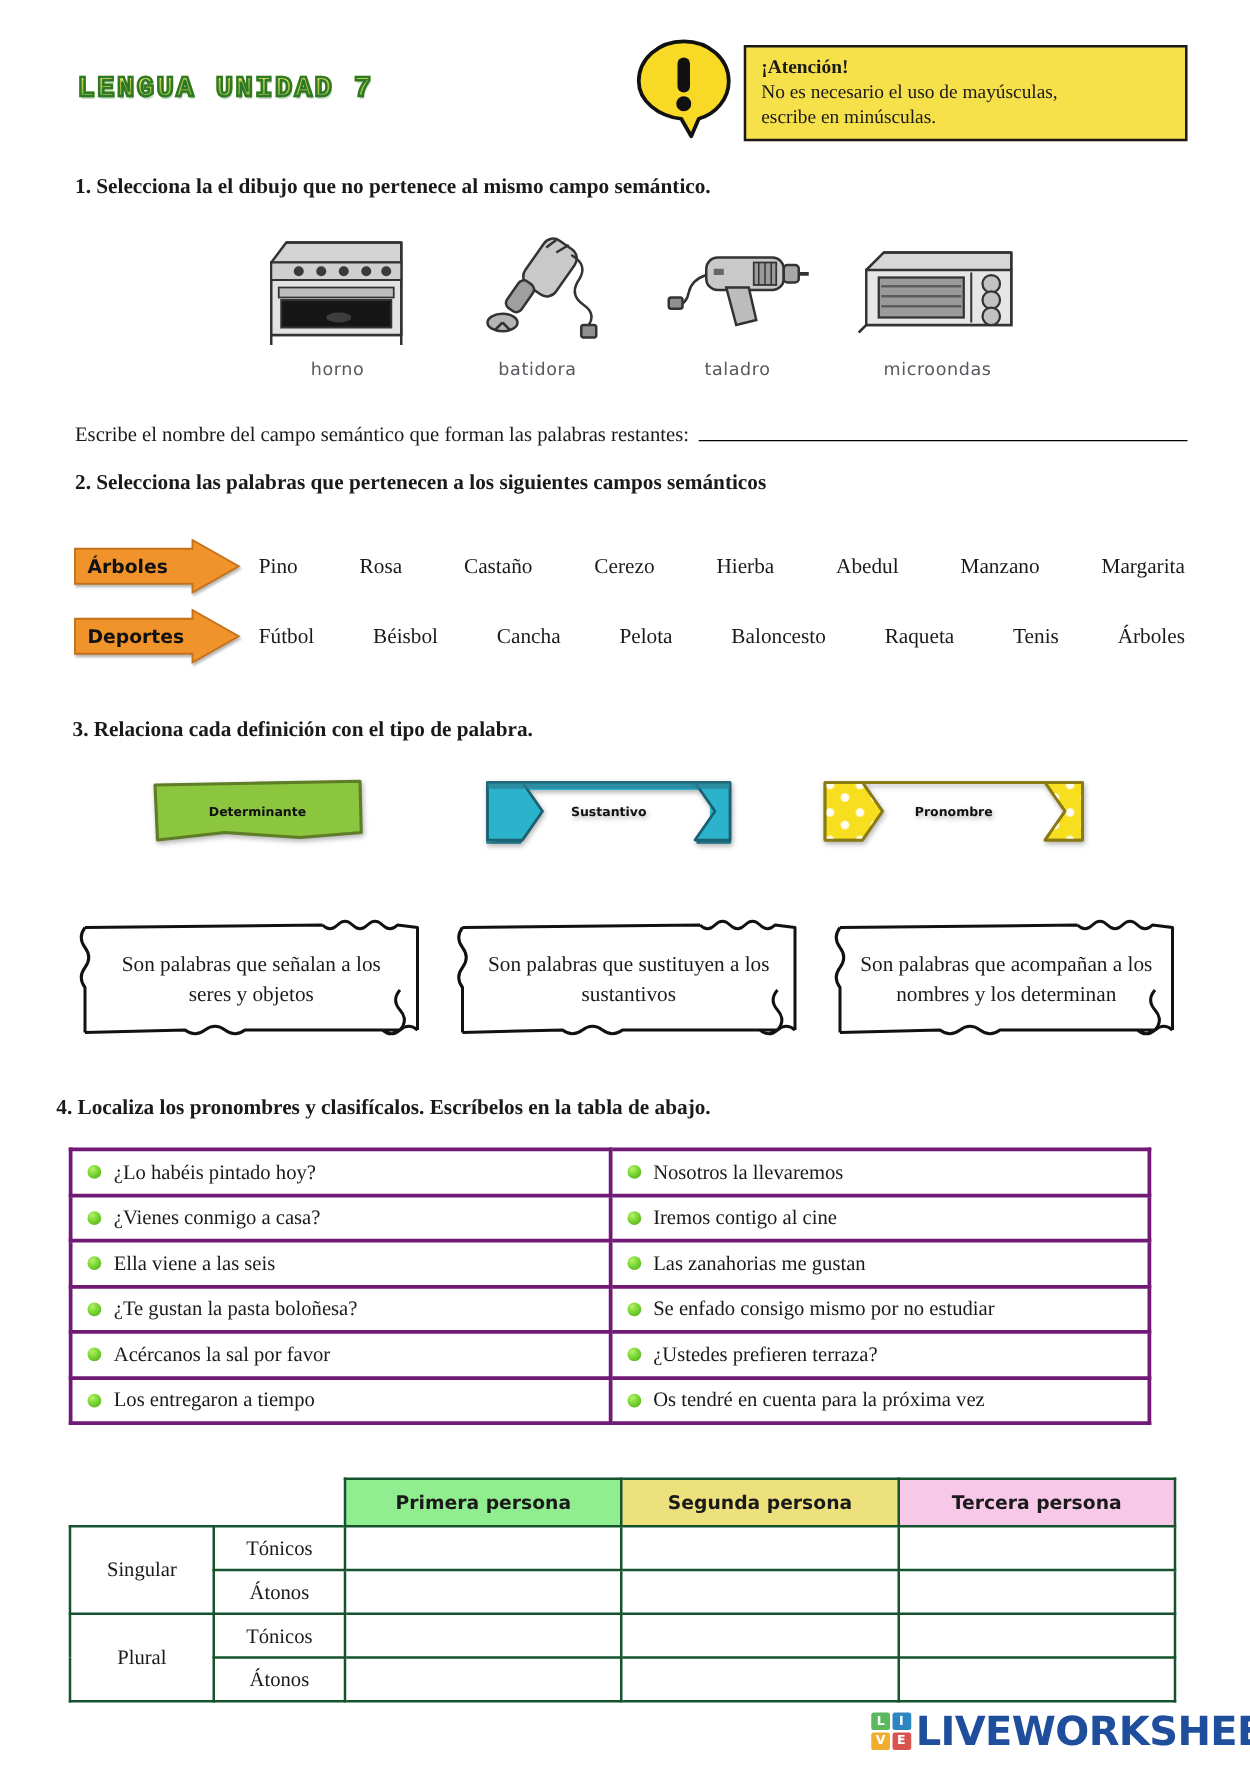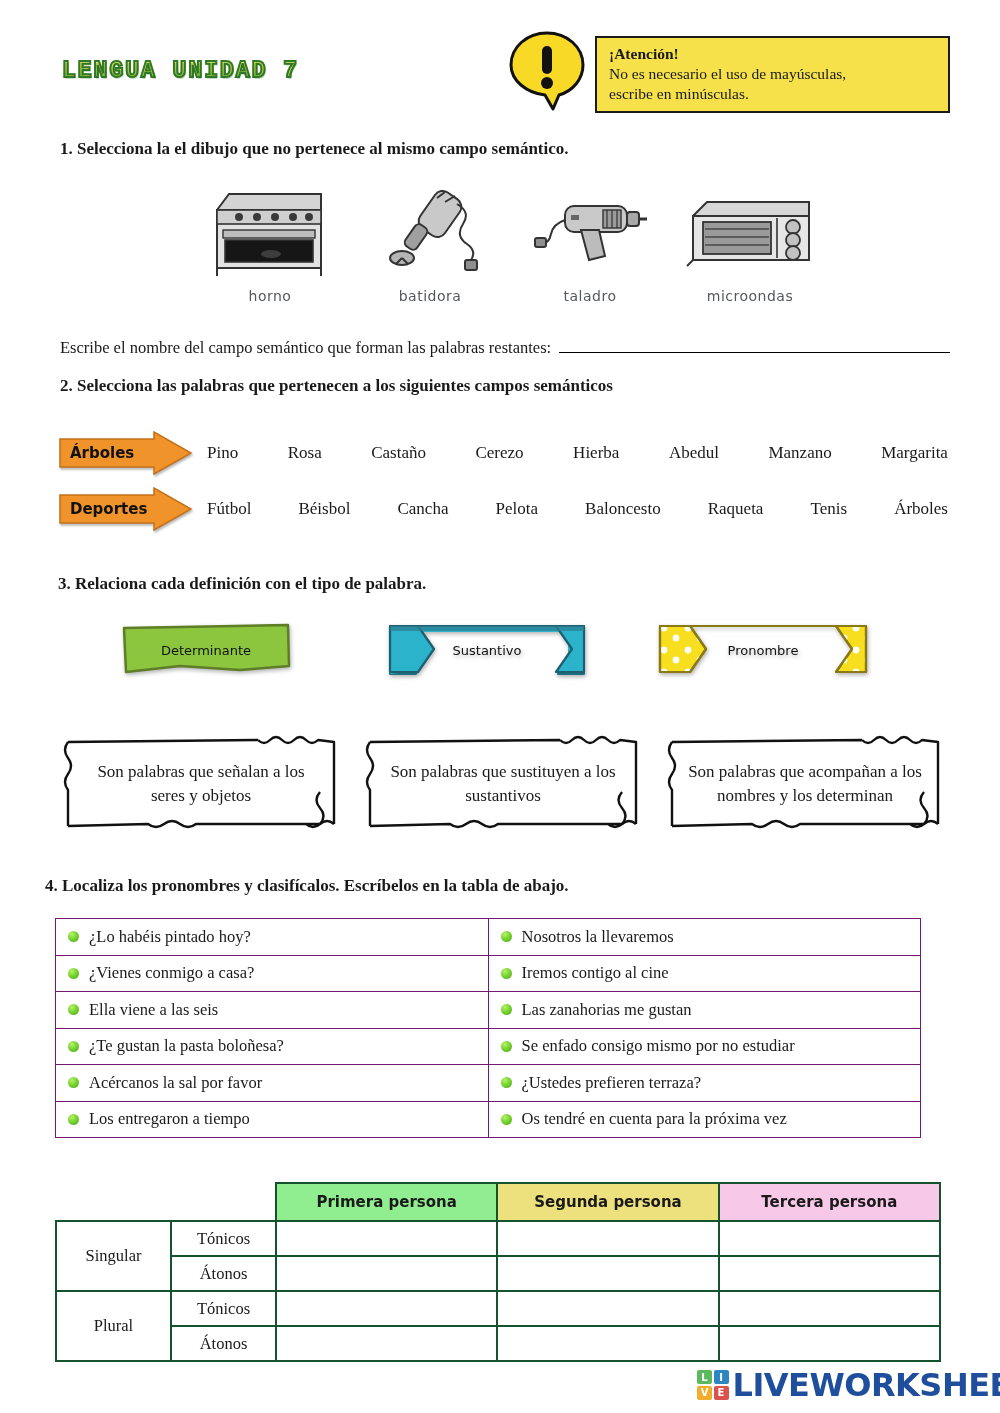--- a/index.html
+++ b/index.html
@@ -154,22 +154,22 @@
     display: flex;
     align-items: center;
     justify-content: center;
     filter: drop-shadow(1px 2px 2px rgba(0,0,0,.3));
   }
   .banner svg { position: absolute; left: 0; top: 0; }
   .banner-label {
     position: relative;
     z-index: 3;
     font-family: "DejaVu Sans", sans-serif;
-    font-weight: normal;
-    font-size: 13px;
+    font-weight: bold;
+    font-size: 10px;
     color: #111;
   }
   #banner-0 { left: 62px;  width: 172px; }
   #banner-1 { left: 330px; width: 198px; }
   #banner-2 { left: 600px; width: 210px; }
 
   
   .defs { position: absolute; left: 58px; top: 730px; width: 890px; display: flex; justify-content: space-between; }
   .defbox {
     position: relative;
@@ -193,21 +193,21 @@
 
   
   .sent-table {
     position: absolute;
     left: 55px;
     top: 918px;
     width: 866px;
     border-collapse: collapse;
   }
   .sent-table td {
-    border: 1px solid #701a75;
+    border: 3px solid #701a75;
     height: 36.5px;
     padding: 0 10px 0 12px;
     font-size: 16.5px;
     width: 50%;
     vertical-align: middle;
   }
   .bullet {
     display: inline-block;
     width: 11px;
     height: 11px;

